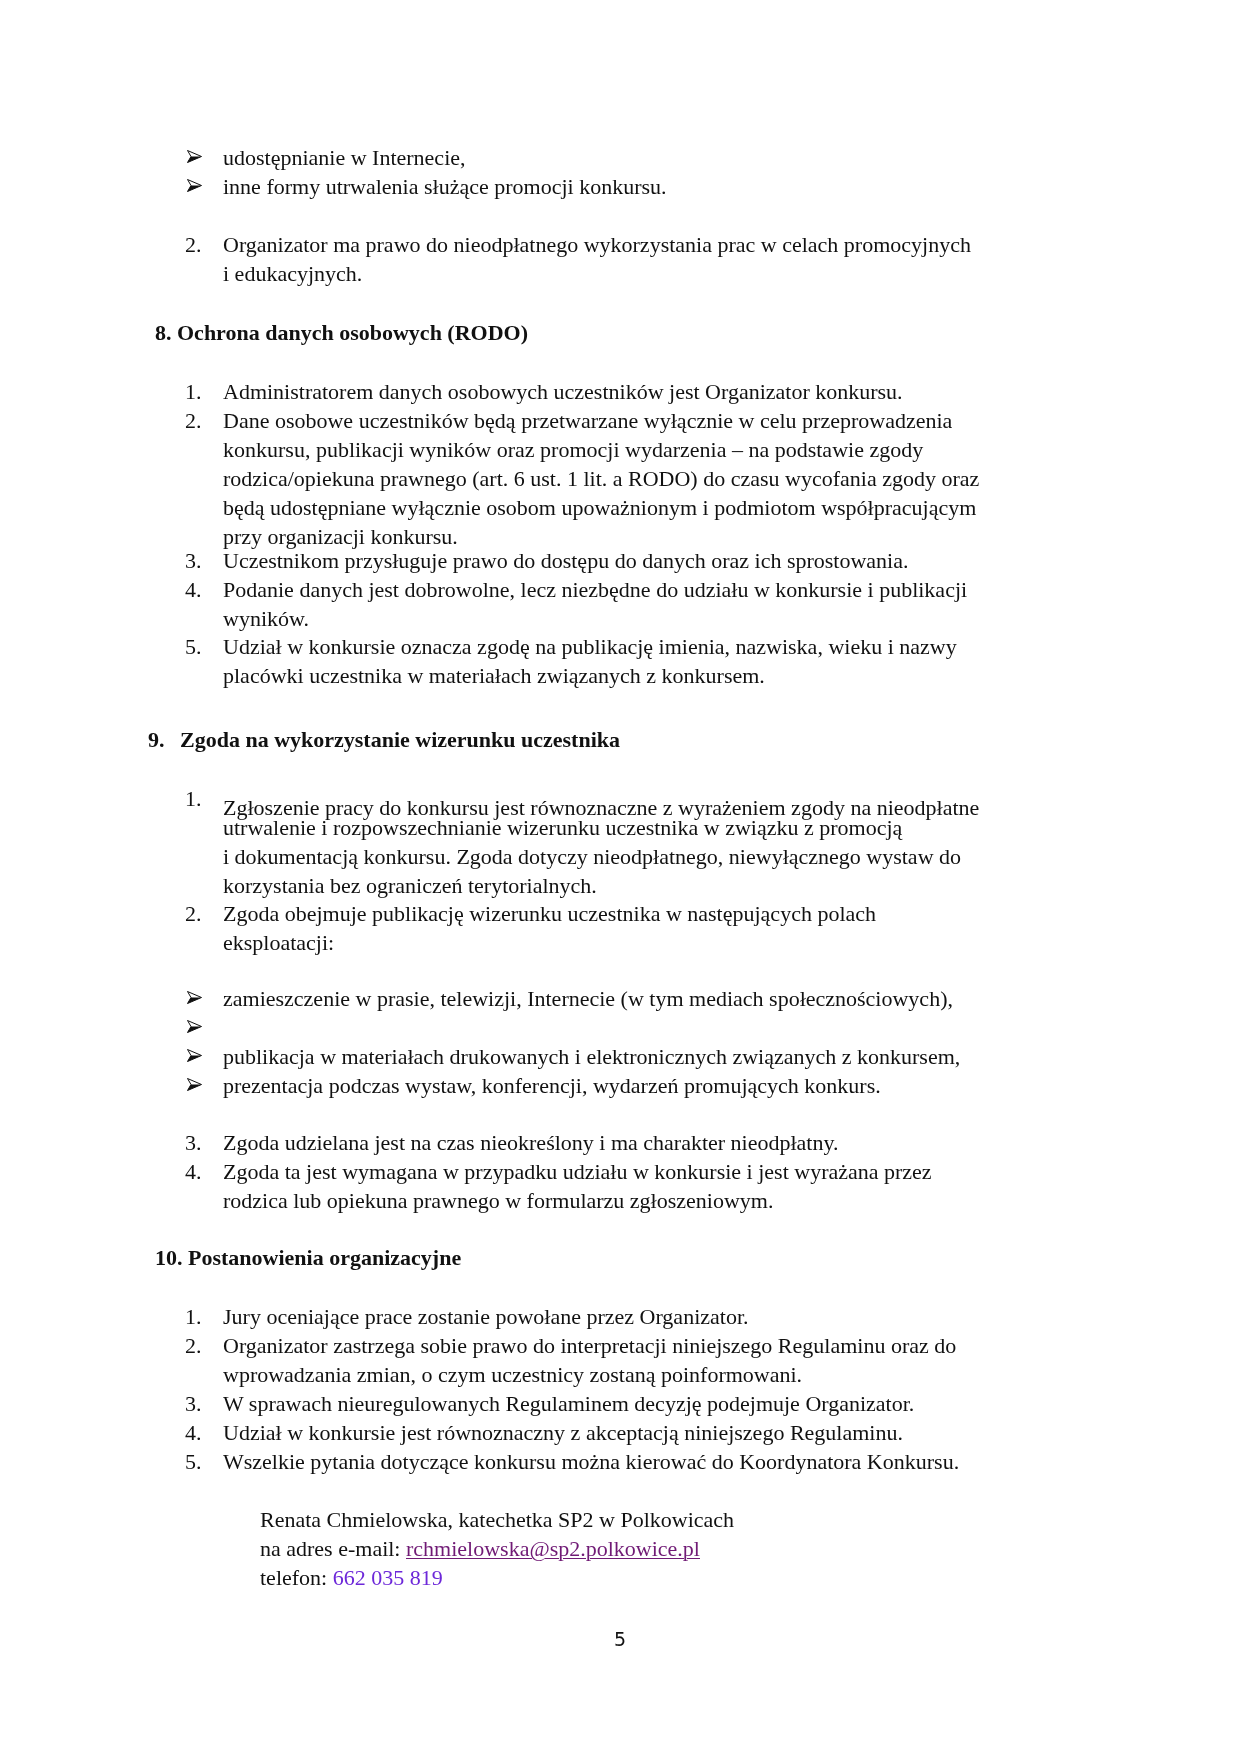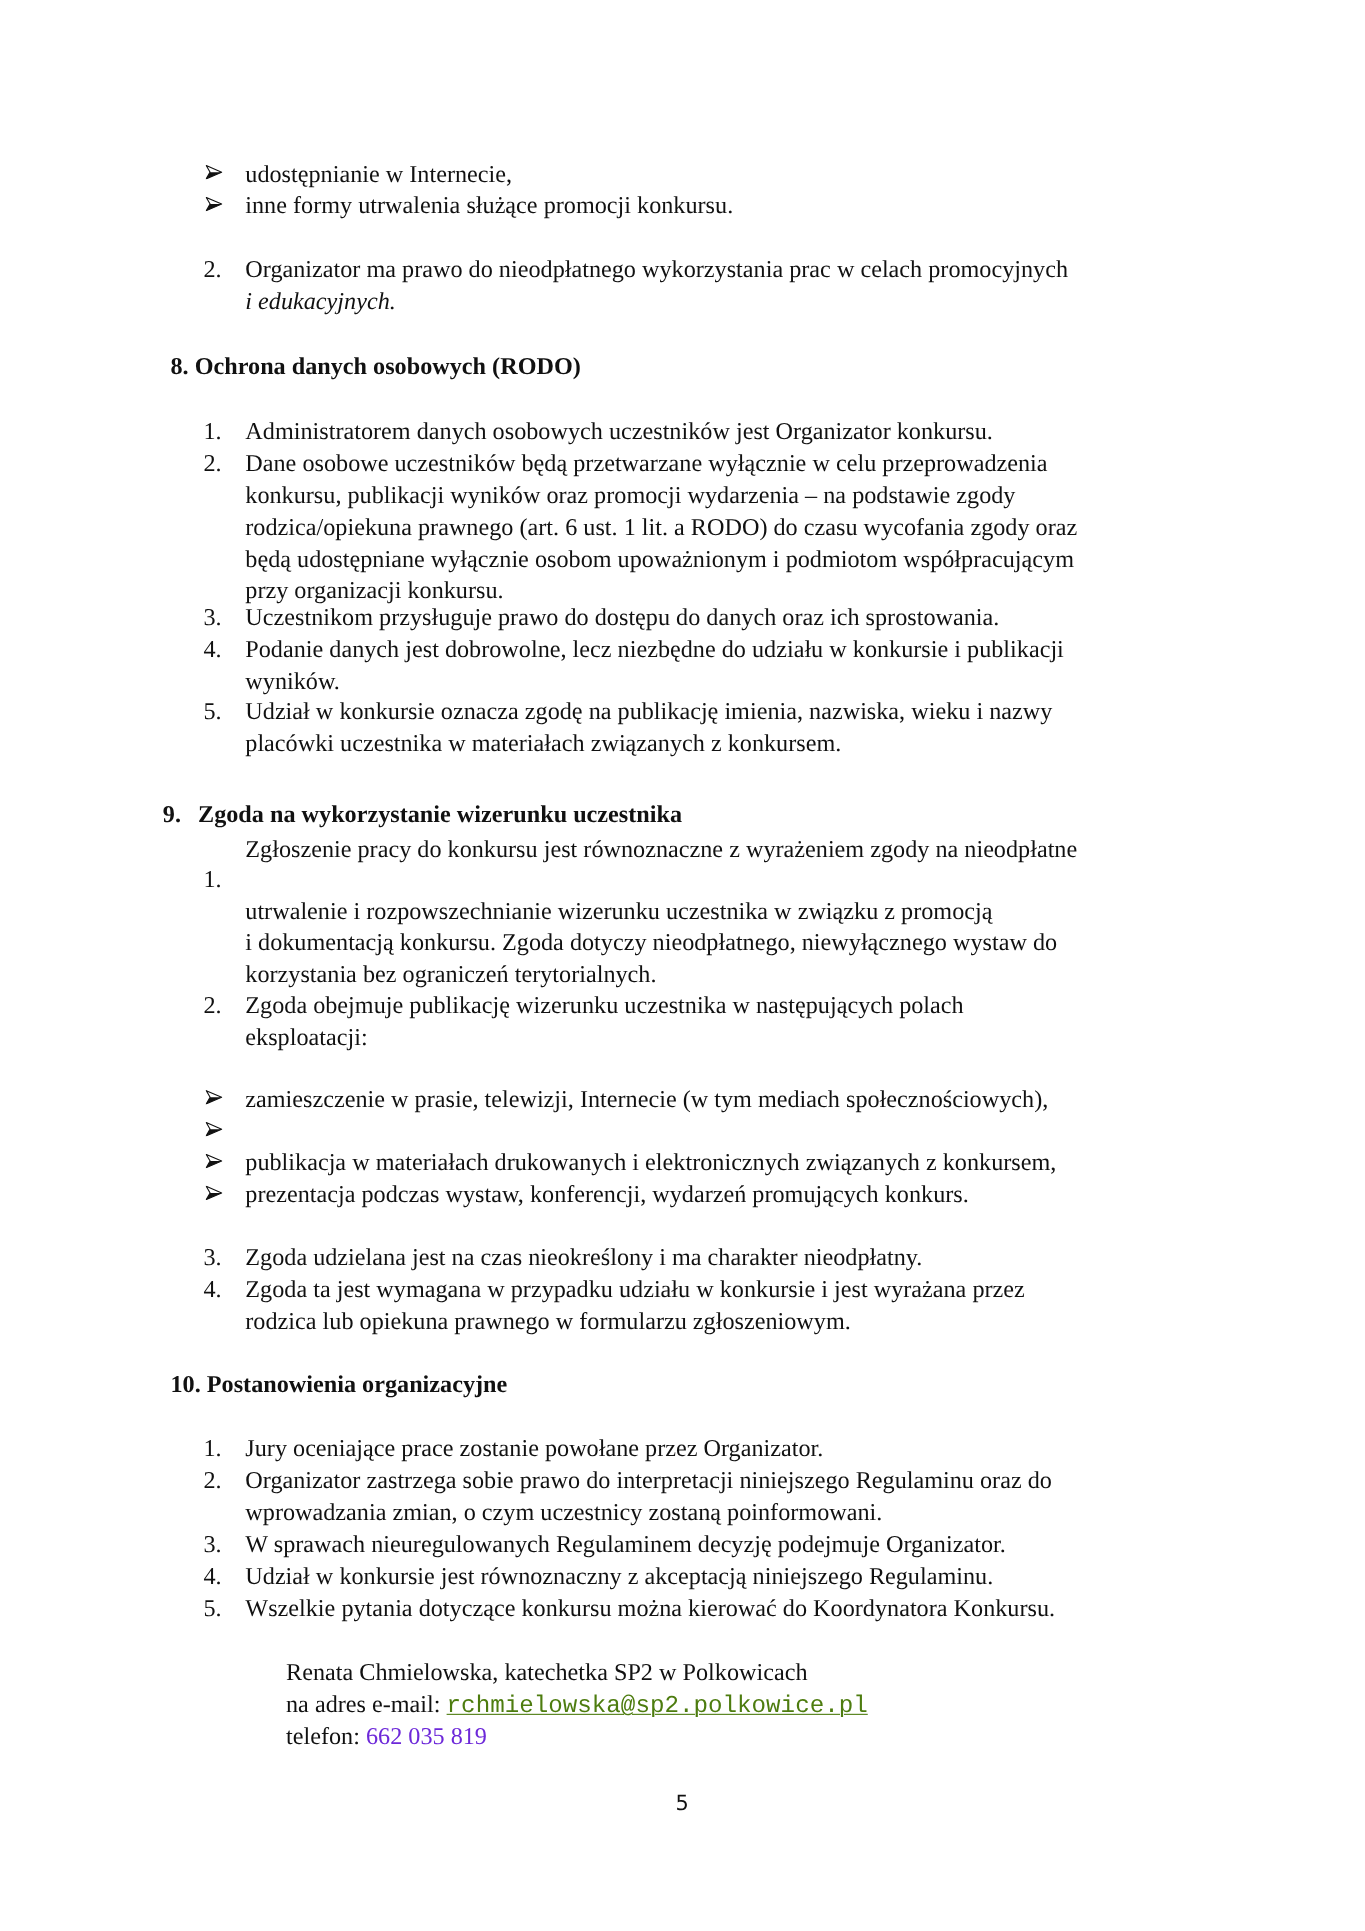--- a/index.html
+++ b/index.html
@@ -9,21 +9,21 @@
     position: absolute;
     font-family: "Liberation Serif", "DejaVu Serif", serif;
     font-size: 22px;
     line-height: 29px;
     color: #111;
     white-space: nowrap;
   }
   .bold { font-weight: bold; }
   .num { position: absolute; font-family: "Liberation Serif", serif; font-size: 22px; line-height: 29px; color: #111; }
   .bullet { position: absolute; width: 15px; height: 13px; }
-  .link { color: #4d7c0f; text-decoration: underline; text-decoration-thickness: 1px; text-underline-offset: 2px; font-family: Liberation Mono, monospace; }
+  .link { color: #701a75; text-decoration: underline; text-decoration-thickness: 1px; text-underline-offset: 2px; }
   .phone { color: #6d28d9; }
   .pagenum { position: absolute; font-family: "DejaVu Sans", "Liberation Sans", sans-serif; font-size: 19px; color: #111; }
 </style>
 </head>
 <body>
 
 <div class="page">
 
   <svg class="bullet" style="left:187px; top:150px;" viewBox="0 0 15 13">
       <path d="M0.5 0.5 L14.5 6.5 L0.5 12.5 L4 6.5 Z" fill="#fff" stroke="#111" stroke-width="1"></path>
@@ -31,21 +31,21 @@
     </svg>
   <div class="line" style="left:223px; top:143px;">udostępnianie w Internecie,</div>
   <svg class="bullet" style="left:187px; top:179px;" viewBox="0 0 15 13">
       <path d="M0.5 0.5 L14.5 6.5 L0.5 12.5 L4 6.5 Z" fill="#fff" stroke="#111" stroke-width="1"></path>
       <path d="M4 6.5 L14.5 6.5 L0.5 12.5 Z" fill="#111"></path>
     </svg>
   <div class="line" style="left:223px; top:172px;">inne formy utrwalenia służące promocji konkursu.</div>
 
   <div class="num" style="left:185px; top:230px;">2.</div>
   <div class="line" style="left:223px; top:230px;">Organizator ma prawo do nieodpłatnego wykorzystania prac w celach promocyjnych</div>
-  <div class="line" style="left:223px; top:259px;font-style:italic;">i edukacyjnych.</div>
+  <div class="line" style="left:223px; top:259px;">i edukacyjnych.</div>
 
   <div class="line bold" style="left:155px; top:318px;">8. Ochrona danych osobowych (RODO)</div>
 
   <div class="num" style="left:185px; top:377px;">1.</div>
   <div class="line" style="left:223px; top:377px;">Administratorem danych osobowych uczestników jest Organizator konkursu.</div>
 
   <div class="num" style="left:185px; top:406px;">2.</div>
   <div class="line" style="left:223px; top:406px;">Dane osobowe uczestników będą przetwarzane wyłącznie w celu przeprowadzenia</div>
   <div class="line" style="left:223px; top:435px;">konkursu, publikacji wyników oraz promocji wydarzenia – na podstawie zgody</div>
   <div class="line" style="left:223px; top:464px;">rodzica/opiekuna prawnego (art. 6 ust. 1 lit. a RODO) do czasu wycofania zgody oraz</div>
@@ -60,21 +60,21 @@
   <div class="line" style="left:223px; top:604px;">wyników.</div>
 
   <div class="num" style="left:185px; top:632px;">5.</div>
   <div class="line" style="left:223px; top:632px;">Udział w konkursie oznacza zgodę na publikację imienia, nazwiska, wieku i nazwy</div>
   <div class="line" style="left:223px; top:661px;">placówki uczestnika w materiałach związanych z konkursem.</div>
 
   <div class="line bold" style="left:148px; top:725px;">9.</div>
   <div class="line bold" style="left:180px; top:725px;">Zgoda na wykorzystanie wizerunku uczestnika</div>
 
   <div class="num" style="left:185px; top:784px;">1.</div>
-  <div class="line" style="left:223px; top:757px;">Zgłoszenie pracy do konkursu jest równoznaczne z wyrażeniem zgody na nieodpłatne</div>
+  <div class="line" style="left:223px; top:793px;">Zgłoszenie pracy do konkursu jest równoznaczne z wyrażeniem zgody na nieodpłatne</div>
   <div class="line" style="left:223px; top:813px;">utrwalenie i rozpowszechnianie wizerunku uczestnika w związku z promocją</div>
   <div class="line" style="left:223px; top:842px;">i dokumentacją konkursu. Zgoda dotyczy nieodpłatnego, niewyłącznego wystaw do</div>
   <div class="line" style="left:223px; top:871px;">korzystania bez ograniczeń terytorialnych.</div>
 
   <div class="num" style="left:185px; top:899px;">2.</div>
   <div class="line" style="left:223px; top:899px;">Zgoda obejmuje publikację wizerunku uczestnika w następujących polach</div>
   <div class="line" style="left:223px; top:928px;">eksploatacji:</div>
 
   <svg class="bullet" style="left:187px; top:991px;" viewBox="0 0 15 13">
       <path d="M0.5 0.5 L14.5 6.5 L0.5 12.5 L4 6.5 Z" fill="#fff" stroke="#111" stroke-width="1"></path>

